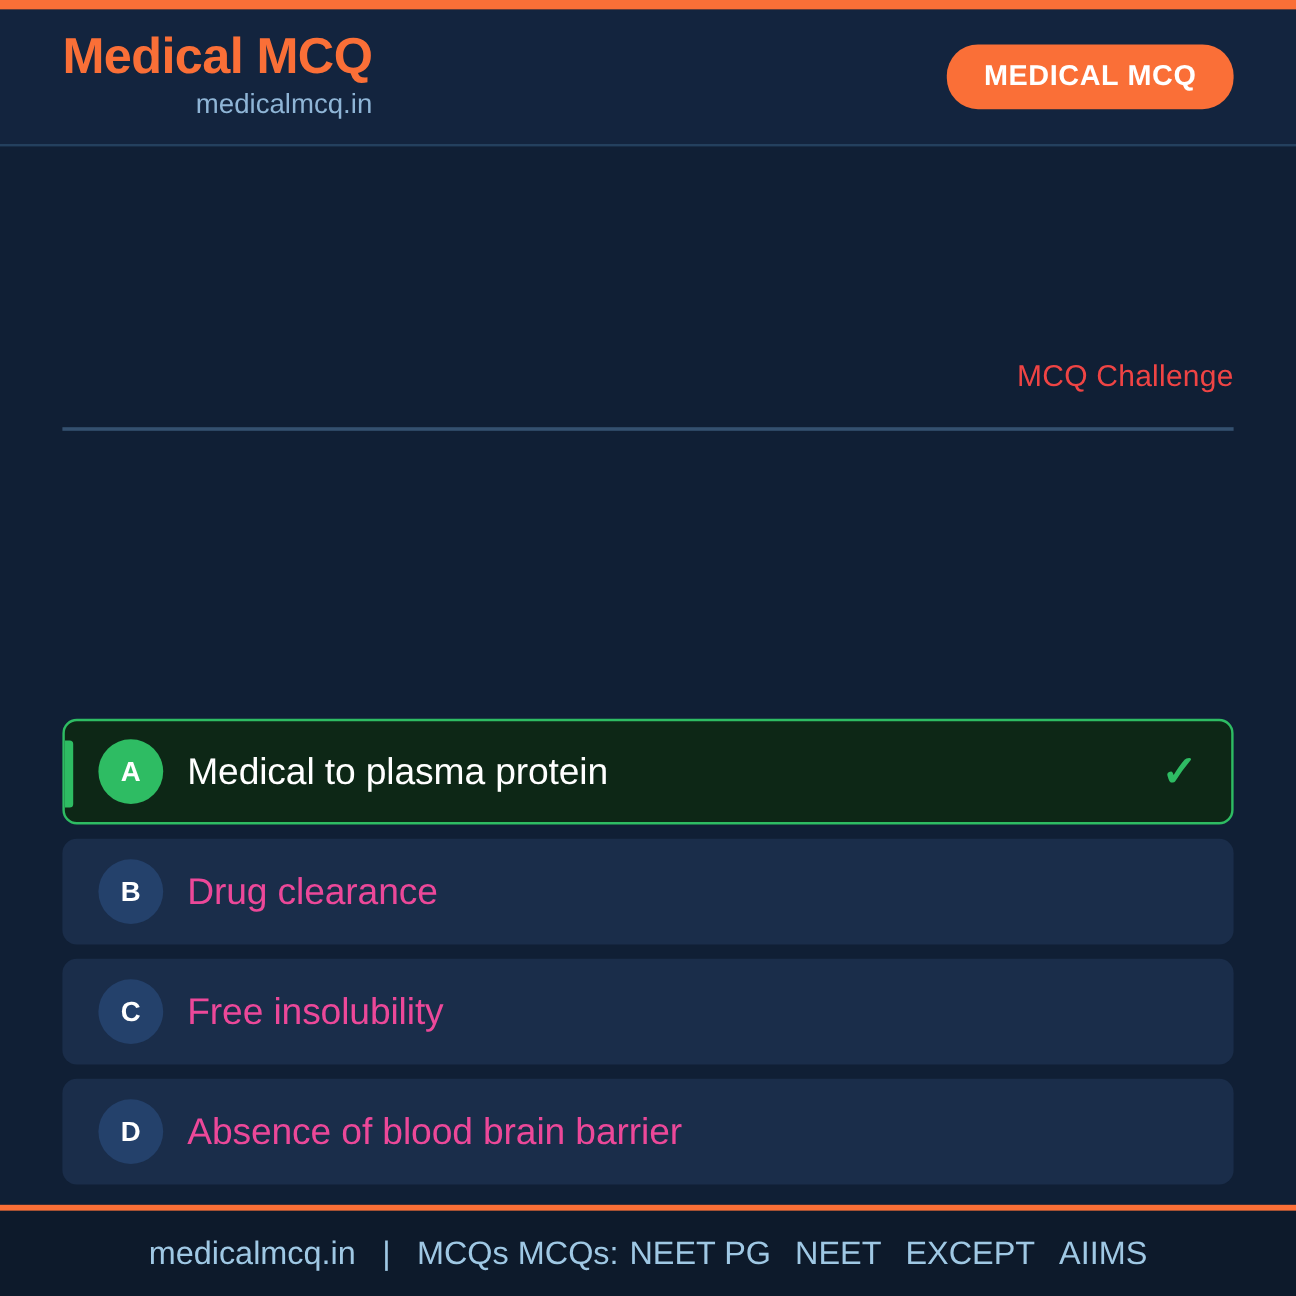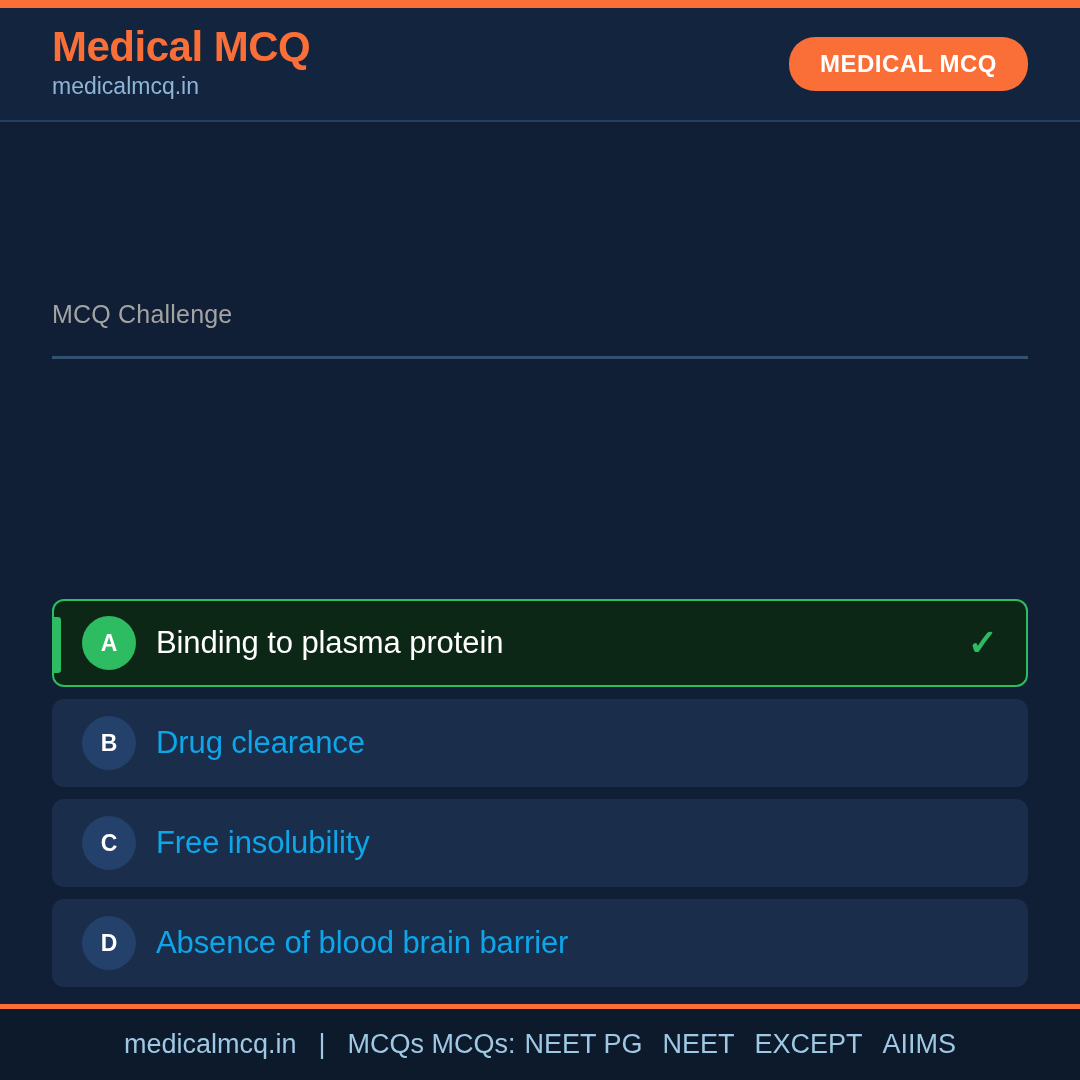--- a/index.html
+++ b/index.html
@@ -6,21 +6,21 @@
   html, body {
     width:1080px; height:1080px;
     background:#101f35;
     font-family:"Liberation Sans", sans-serif;
     overflow:hidden;
   }
   .page {
     position:relative;
     width:1080px; height:1080px;
     background:#101f35;
-    display:flex; flex-direction:column;
+    display:flex; flex-direction:column;text-align:right;
   }
 
   
   .top-accent {
     height:8px; width:100%;
     background:#fa6f37;
     flex:0 0 auto;
   }
 
   
@@ -49,21 +49,21 @@
   }
 
   
   .main {
     flex:1 1 auto;
     position:relative;
     padding:0 52px;
   }
   .question-zone { position:absolute; left:52px; right:52px; top:178px; }
   .kicker {
-    font-size:25px; color:#a3a3a3; letter-spacing:0.2px;
+    font-size:25px; color:#ef4444; letter-spacing:0.2px;
     margin-bottom:7px;
   }
   .question {
     font-size:45px; font-weight:bold; color:#ffffff;
     line-height:1.16; letter-spacing:-0.4px;
     max-width:890px;
   }
   .q-divider {
     height:3px; background:#34506f;
     margin-top:27px; margin-bottom:0;
@@ -95,21 +95,21 @@
   .badge {
     flex:0 0 auto;
     width:54px; height:54px; border-radius:50%;
     background:#24416b; color:#ffffff;
     display:flex; align-items:center; justify-content:center;
     font-size:23px; font-weight:bold;
     margin-right:20px;
   }
   .option.correct .badge { background:#2ebc63; color:#ffffff; }
   .opt-text {
-    font-size:31px; color:#0ea5e9; letter-spacing:-0.1px;
+    font-size:31px; color:#ec4899; letter-spacing:-0.1px;
     line-height:1.1;
   }
   .option.correct .opt-text { color:#ffffff; }
   .check {
     margin-left:auto;
     font-size:36px; color:#2ebc63; line-height:1;
     font-weight:bold;
   }
 
   
@@ -149,21 +149,21 @@
     <div class="question-zone">
       <div class="kicker">MCQ Challenge</div>
       <div class="q-divider"></div>
     </div>
 
     <div class="options">
 
       <div class="option correct">
         <div class="accent-bar"></div>
         <div class="badge">A</div>
-        <div class="opt-text">Binding to plasma protein</div>
+        <div class="opt-text">Medical to plasma protein</div>
         <div class="check">✓</div>
       </div>
 
       <div class="option">
         <div class="badge">B</div>
         <div class="opt-text">Drug clearance</div>
       </div>
 
       <div class="option">
         <div class="badge">C</div>

